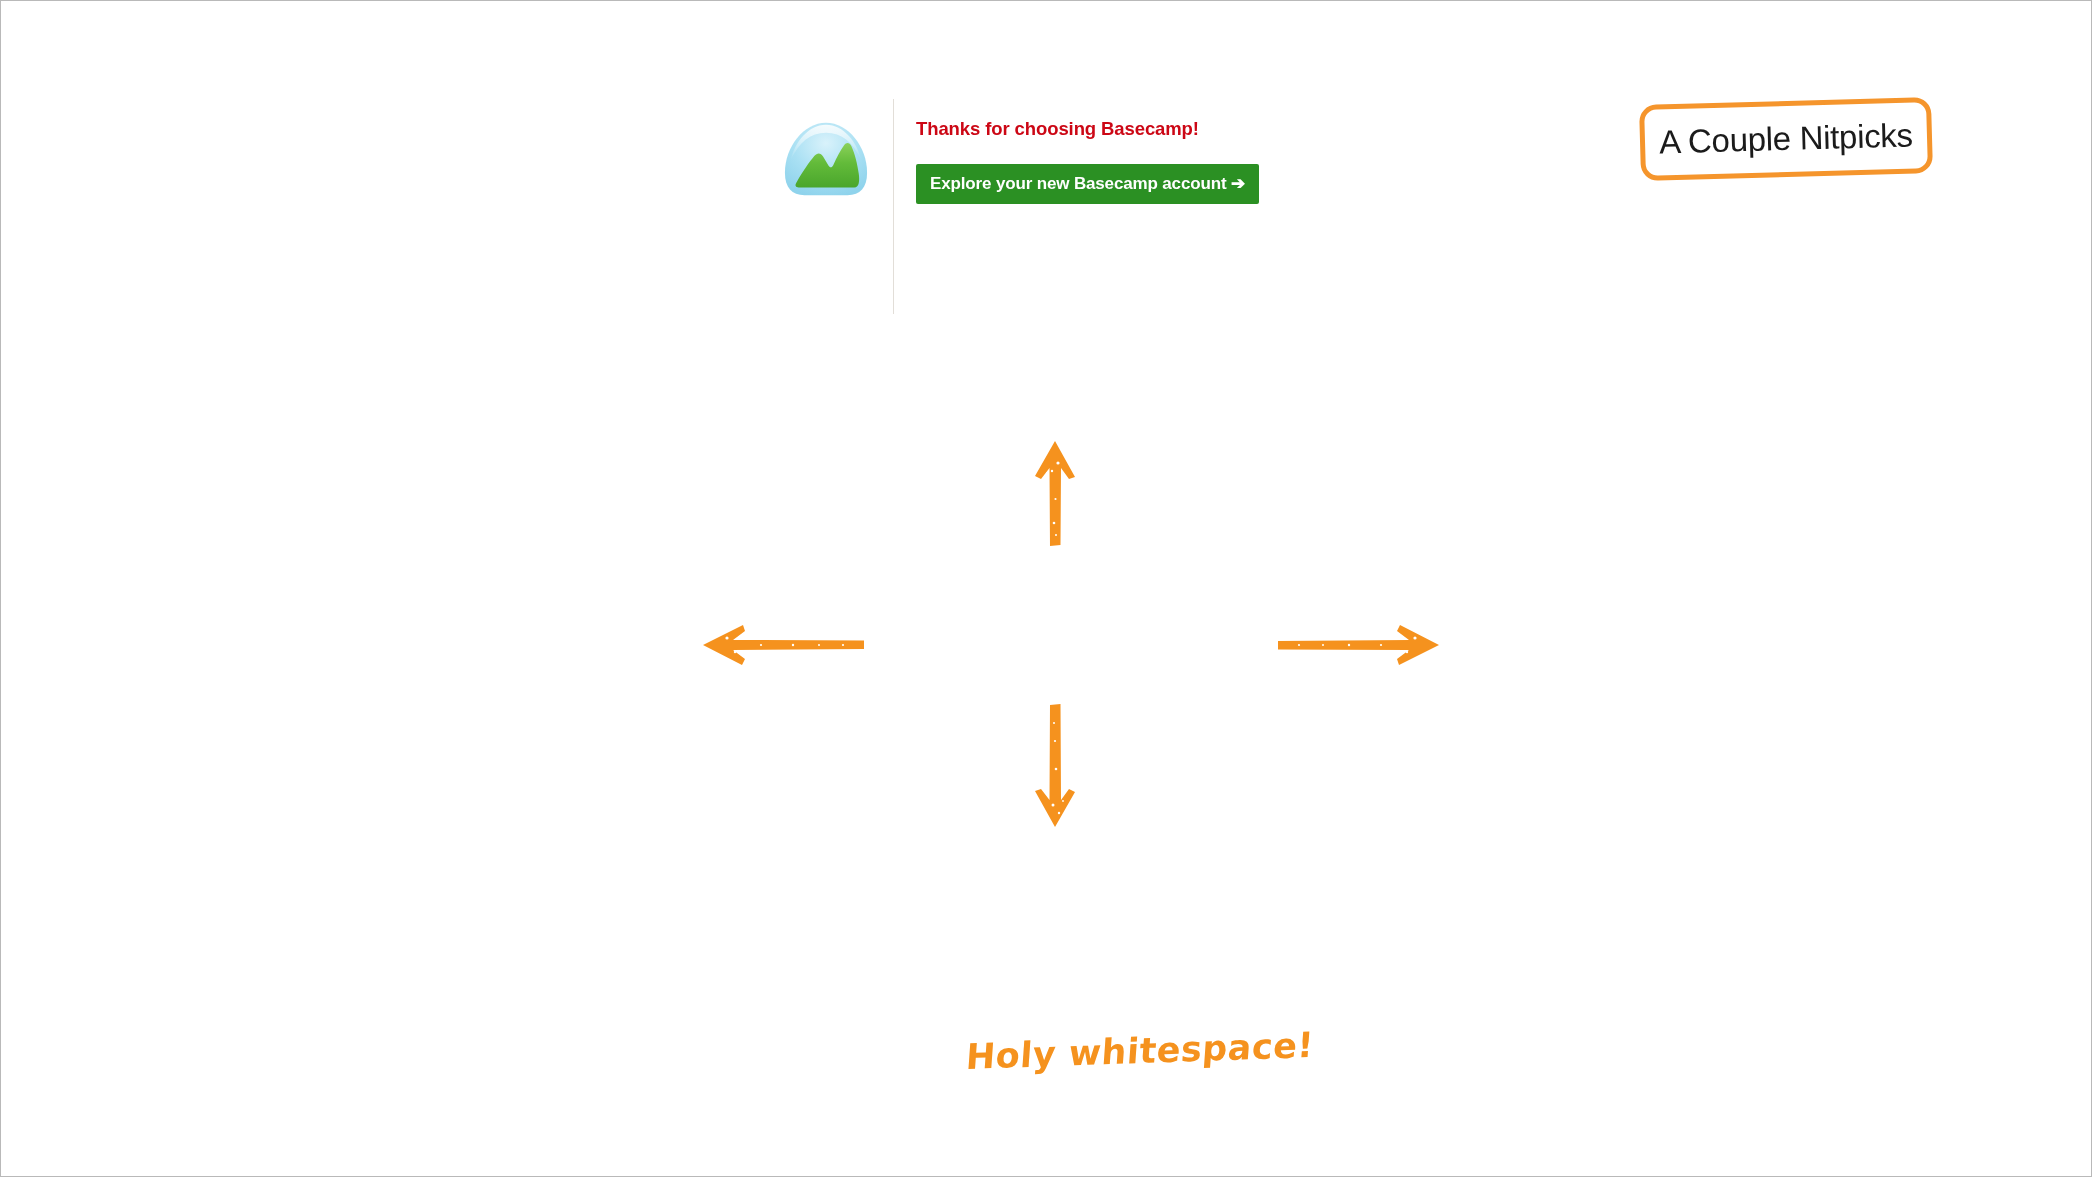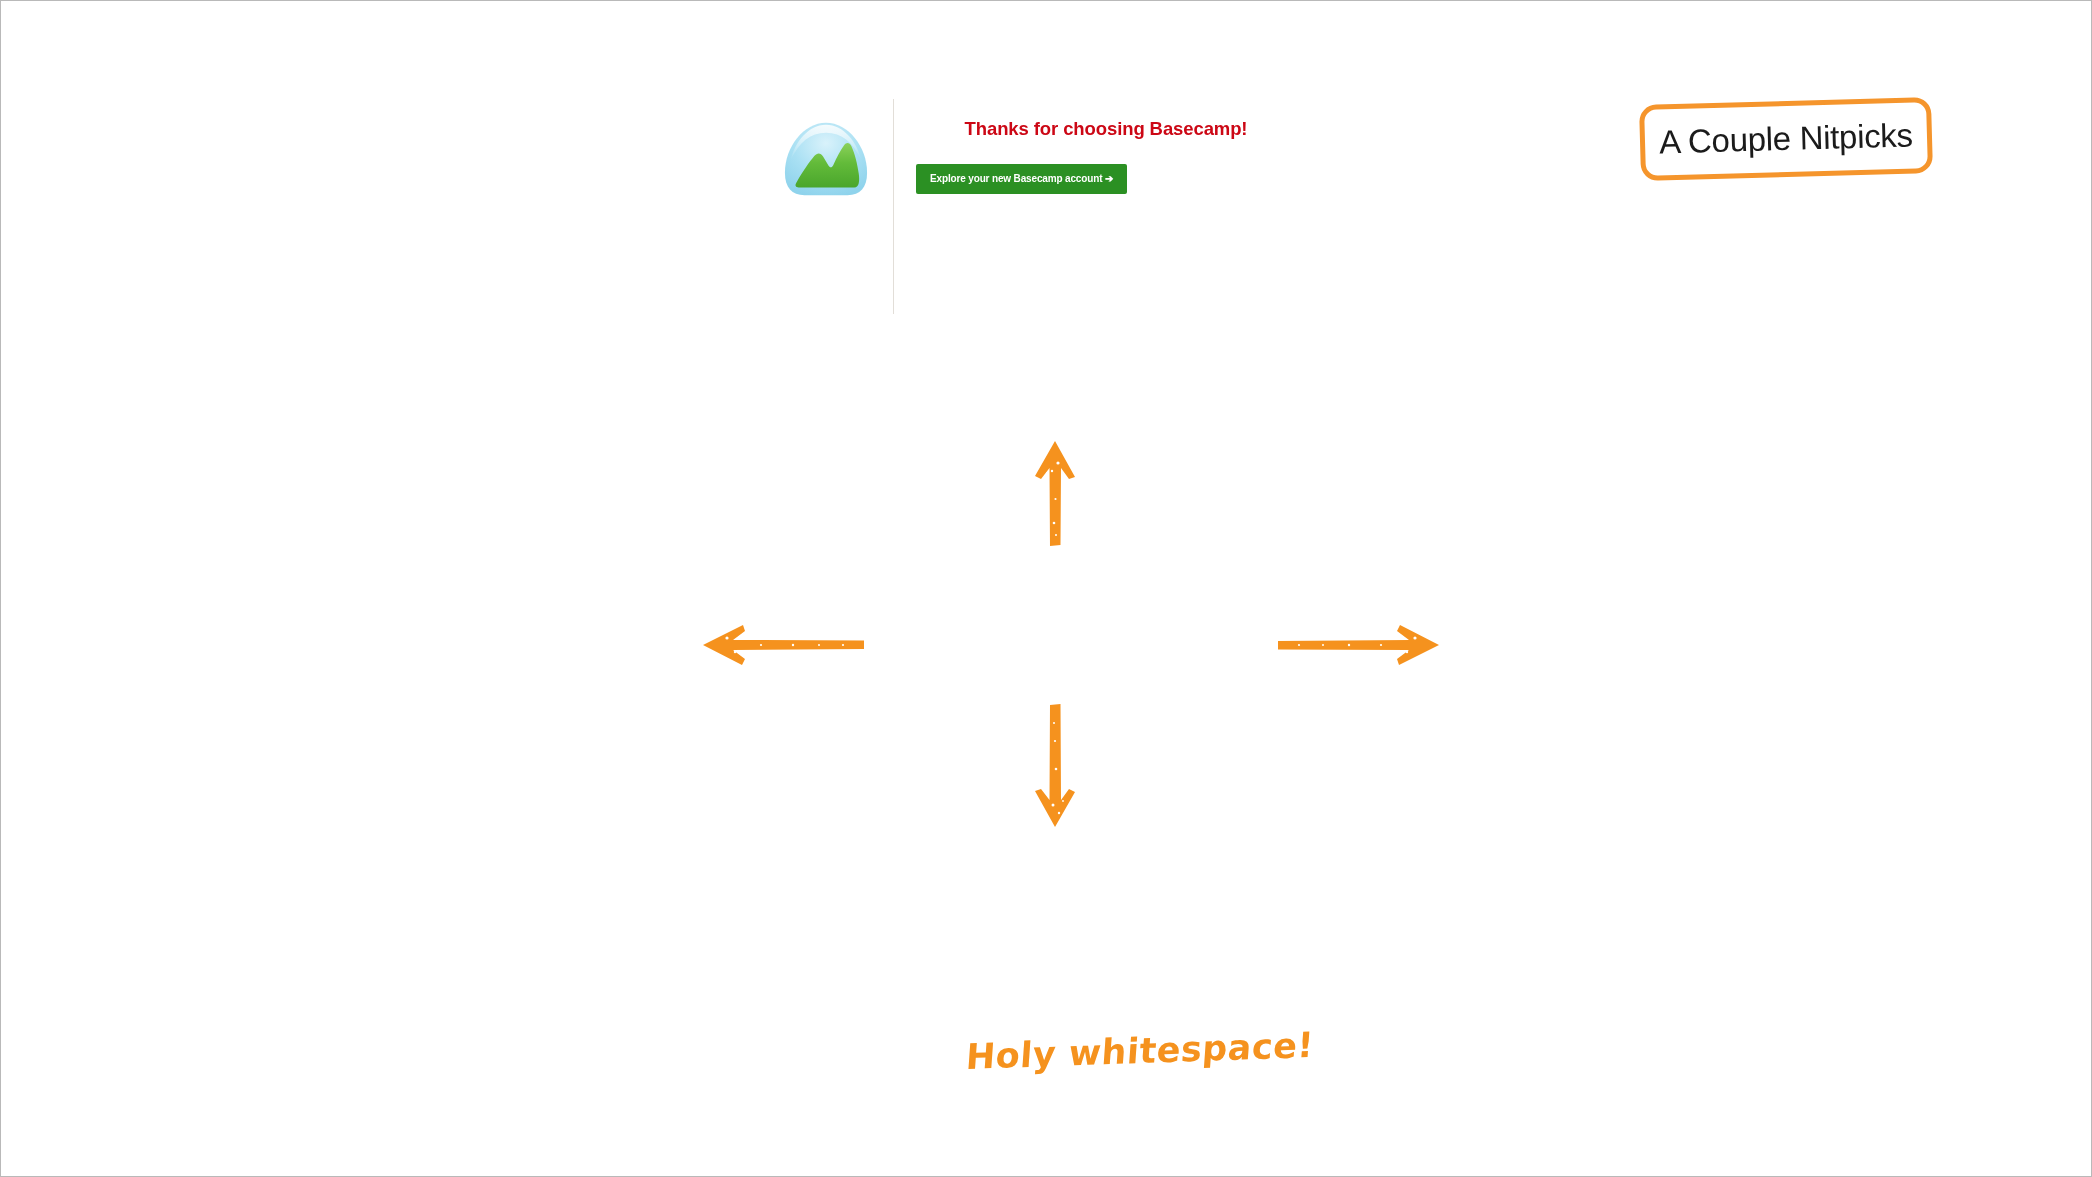--- a/index.html
+++ b/index.html
@@ -54,36 +54,35 @@
     width: 380px;
   }
   .card-title {
     margin: 0 0 7px 0;
     font-size: 18.5px;
     font-weight: bold;
     color: #cc0715;
     letter-spacing: -0.1px;
     line-height: 1.1;
     white-space: nowrap;
-    text-align: center;
   }
   .card-text {
     margin: 0;
     font-size: 15.2px;
     line-height: 20.6px;
     color: #9b9289;
     width: 375px;
   }
   .cta-button {
     display: inline-block;
     margin-top: 18px;
     padding: 9px 14px 10px 14px;
     background: #2b9023;
     color: #ffffff;
-    font-size: 10px;
+    font-size: 17px;
     font-weight: bold;
     letter-spacing: -0.15px;
     border: none;
     border-radius: 2px;
     cursor: pointer;
     white-space: nowrap;
     font-family: "Liberation Sans", sans-serif;
   }
 
   

